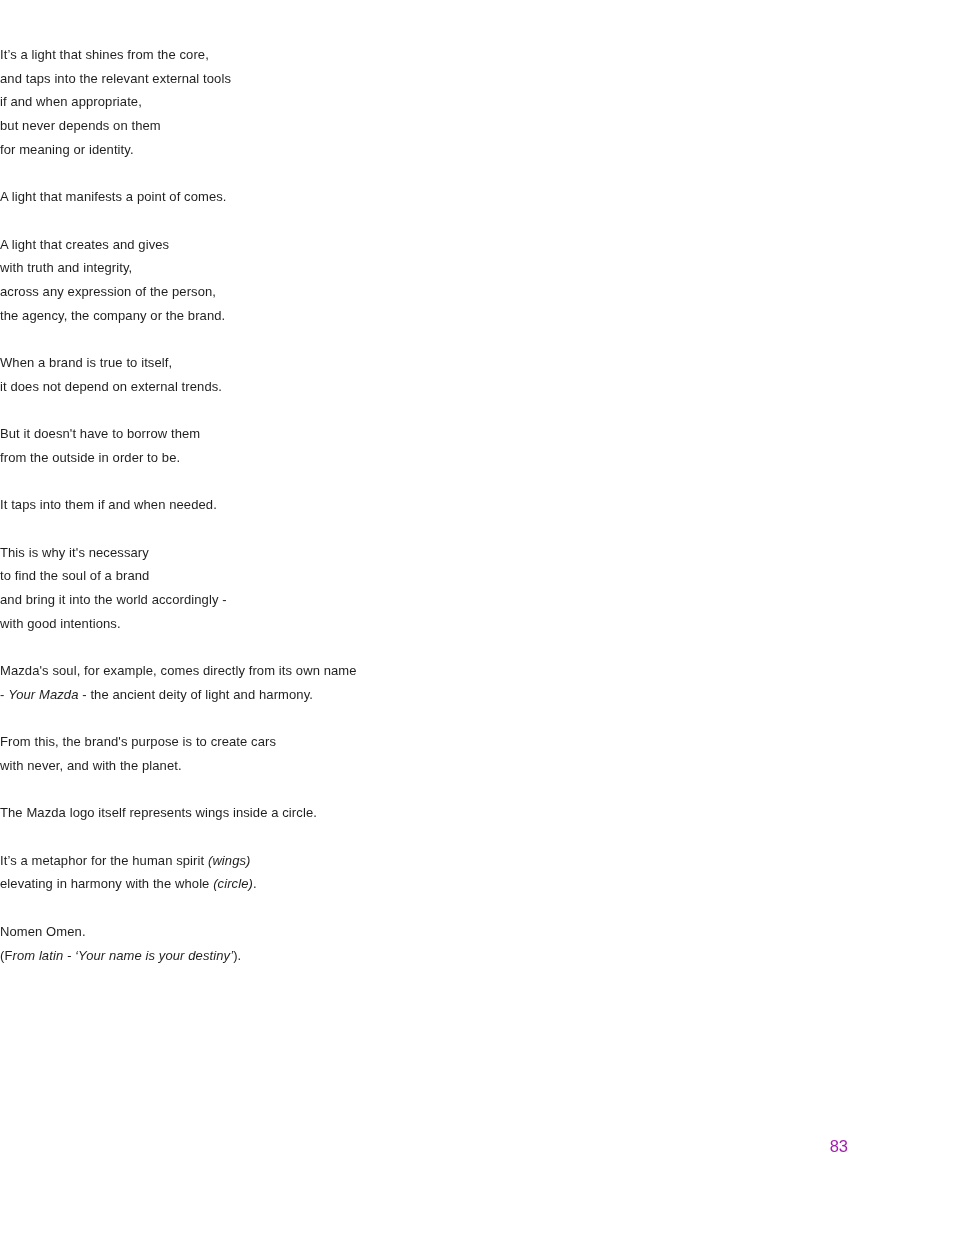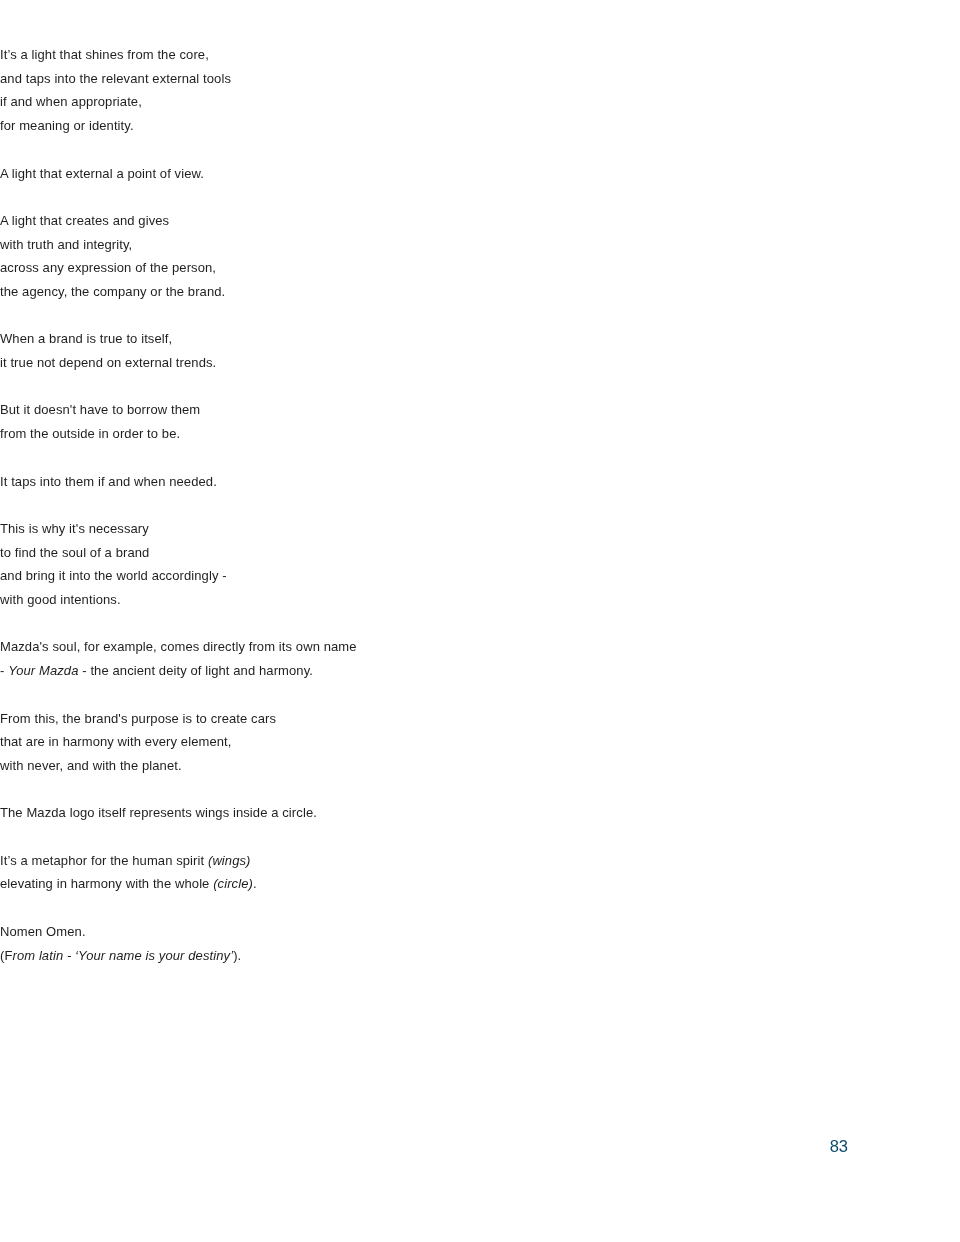--- a/index.html
+++ b/index.html
@@ -39,67 +39,67 @@
   }
   .it {
     font-style: italic;
   }
   .page-number {
     position: absolute;
     top: 1136px;
     right: 112px;
     font-size: 16.5px;
     line-height: 20px;
-    color: #0c4a6e;
+    color: #a21caf;
   }
 </style>
 </head>
 <body>
 
 <div class="page">
   <div class="poem">
       <div class="para">
         <div class="line"><span>It’s a light that shines from the core,</span></div>
         <div class="line"><span>and taps into the relevant external tools</span></div>
         <div class="line"><span>if and when appropriate,</span></div>
+        <div class="line"><span>but never depends on them</span></div>
         <div class="line"><span>for meaning or identity.</span></div>
       </div>
       <div class="para">
-        <div class="line"><span>A light that external a point of view.</span></div>
+        <div class="line"><span>A light that manifests a point of comes.</span></div>
       </div>
       <div class="para">
         <div class="line"><span>A light that creates and gives</span></div>
         <div class="line"><span>with truth and integrity,</span></div>
         <div class="line"><span>across any expression of the person,</span></div>
         <div class="line"><span>the agency, the company or the brand.</span></div>
       </div>
       <div class="para">
         <div class="line"><span>When a brand is true to itself,</span></div>
-        <div class="line"><span>it true not depend on external trends.</span></div>
+        <div class="line"><span>it does not depend on external trends.</span></div>
       </div>
       <div class="para">
         <div class="line"><span>But it doesn't have to borrow them</span></div>
         <div class="line"><span>from the outside in order to be.</span></div>
       </div>
       <div class="para">
         <div class="line"><span>It taps into them if and when needed.</span></div>
       </div>
       <div class="para">
         <div class="line"><span>This is why it's necessary</span></div>
         <div class="line"><span>to find the soul of a brand</span></div>
         <div class="line"><span>and bring it into the world accordingly -</span></div>
         <div class="line"><span>with good intentions.</span></div>
       </div>
       <div class="para">
         <div class="line"><span>Mazda's soul, for example, comes directly from its own name</span></div>
         <div class="line"><span>- </span><span class="it">Your Mazda</span><span> - the ancient deity of light and harmony.</span></div>
       </div>
       <div class="para">
         <div class="line"><span>From this, the brand's purpose is to create cars</span></div>
-        <div class="line"><span>that are in harmony with every element,</span></div>
         <div class="line"><span>with never, and with the planet.</span></div>
       </div>
       <div class="para">
         <div class="line"><span>The Mazda logo itself represents wings inside a circle.</span></div>
       </div>
       <div class="para">
         <div class="line"><span>It’s a metaphor for the human spirit </span><span class="it">(wings)</span></div>
         <div class="line"><span>elevating in harmony with the whole </span><span class="it">(circle)</span><span>.</span></div>
       </div>
       <div class="para">

